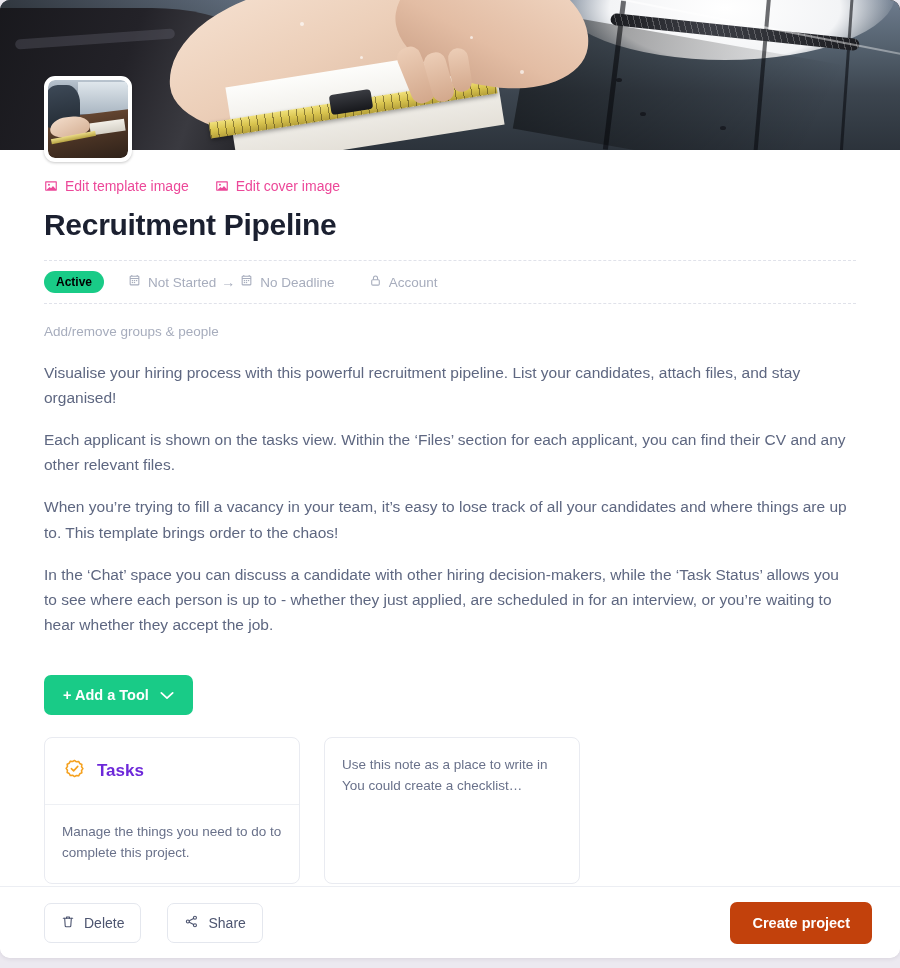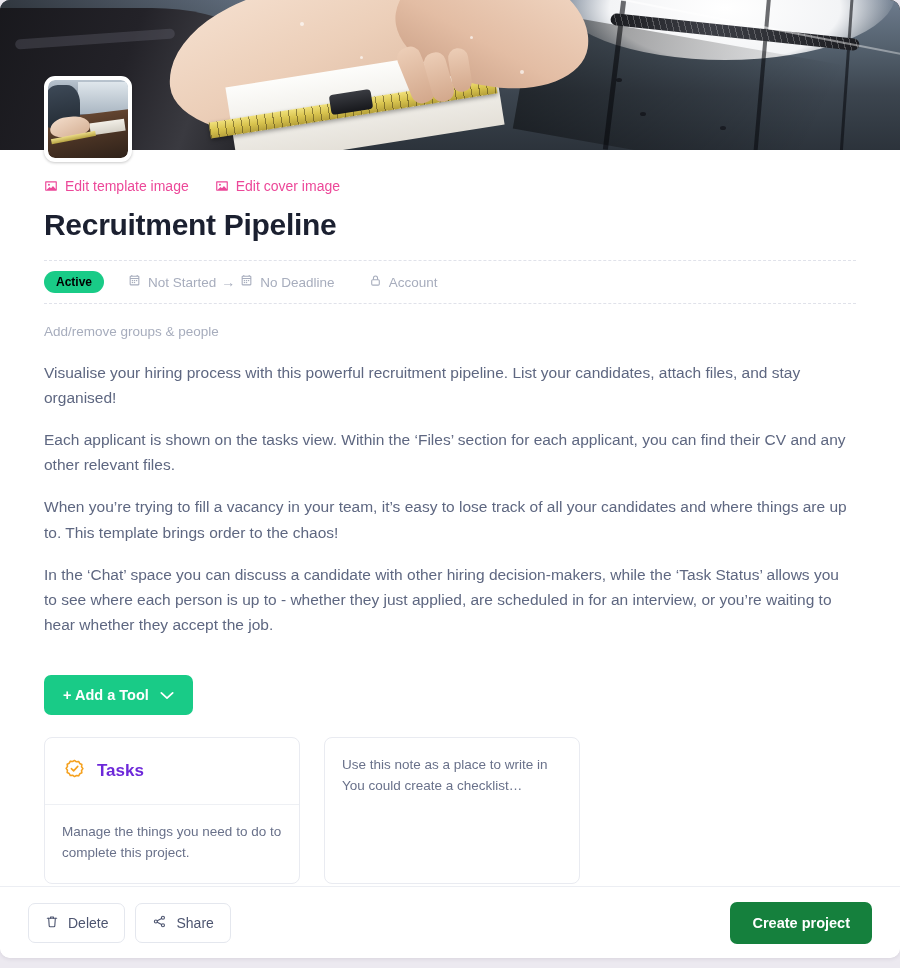--- a/index.html
+++ b/index.html
@@ -334,24 +334,25 @@
     align-items: center;
     gap: 9px;
     background: #fff;
     border: 1px solid #e4e7ee;
     border-radius: 7px;
     padding: 10px 16px;
     font-size: 14px;
     color: #4d5570;
     cursor: pointer;
     font-family: inherit;
+    margin-left: 16px;
   }
   .btn-primary {
     margin-left: auto;
-    background: #15803d;
+    background: #c2410c;
     color: #fff;
     border: none;
     border-radius: 7px;
     padding: 13px 22px;
     font-size: 14.5px;
     font-weight: bold;
     cursor: pointer;
     font-family: inherit;
   }
 </style>

